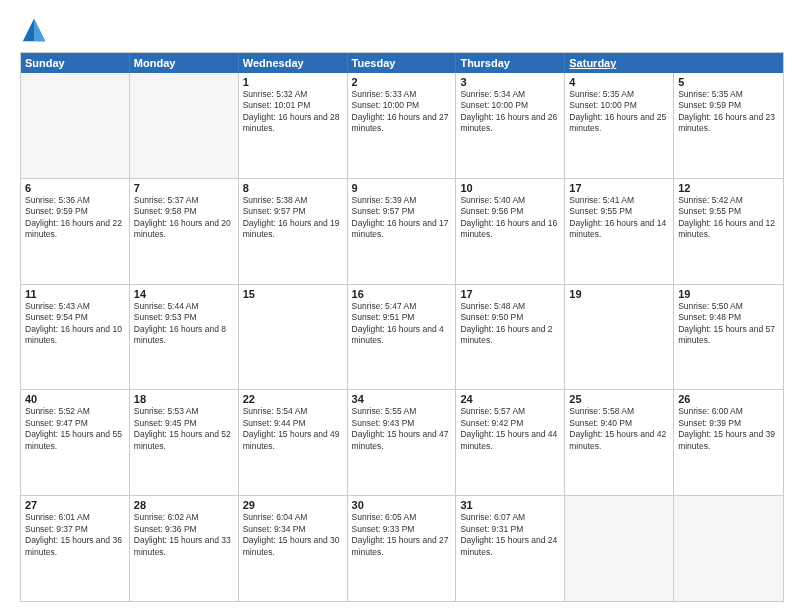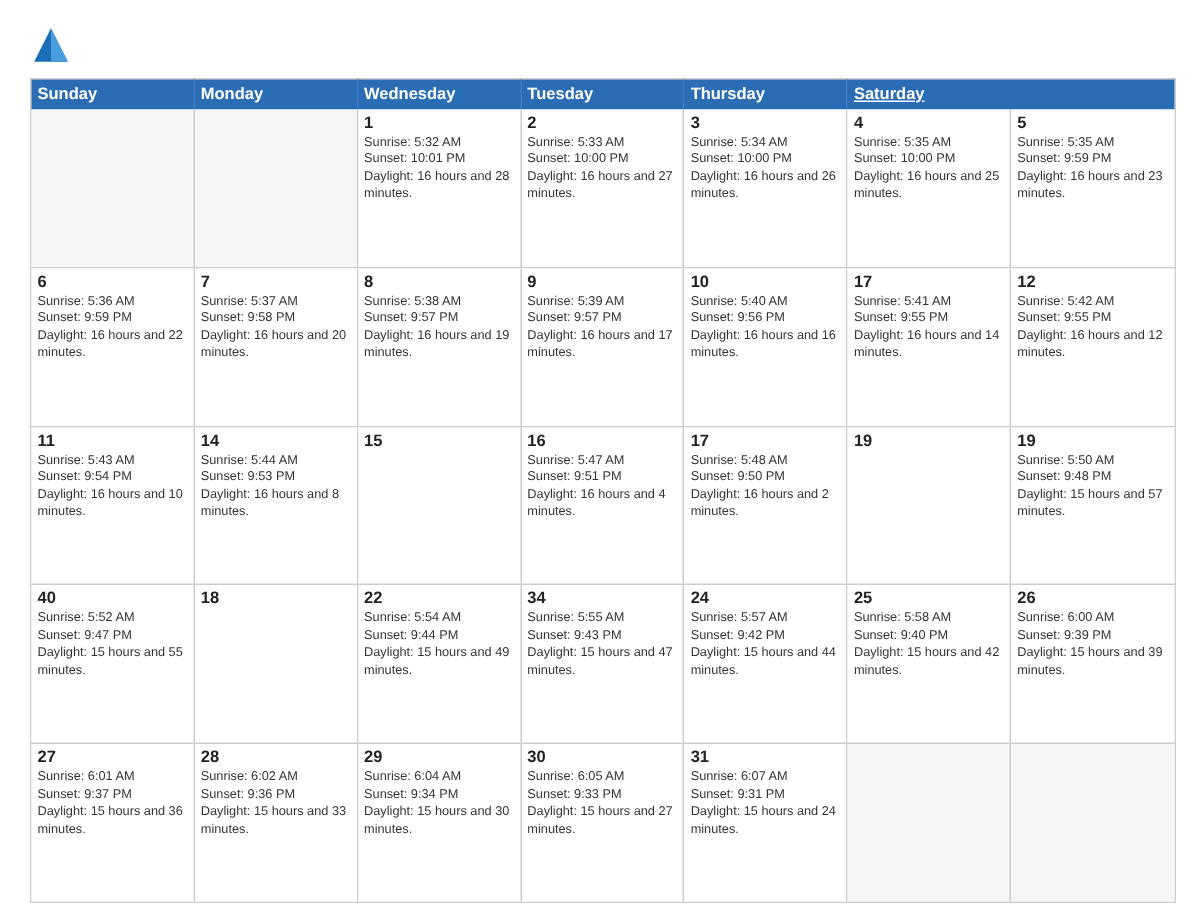--- a/index.html
+++ b/index.html
@@ -229,20 +229,21 @@
             <div class="cell-text">Sunrise: 5:50 AM<br>Sunset: 9:48 PM<br>Daylight: 15 hours and 57 minutes.</div>
           </div>
         </div>
         <div class="cal-row">
           <div class="cal-cell">
             <span class="day-num">40</span>
             <div class="cell-text">Sunrise: 5:52 AM<br>Sunset: 9:47 PM<br>Daylight: 15 hours and 55 minutes.</div>
           </div>
           <div class="cal-cell">
             <span class="day-num">18</span>
+            <div class="cell-text">Sunrise: 5:53 AM<br>Sunset: 9:45 PM<br>Daylight: 15 hours and 52 minutes.</div>
           </div>
           <div class="cal-cell">
             <span class="day-num">22</span>
             <div class="cell-text">Sunrise: 5:54 AM<br>Sunset: 9:44 PM<br>Daylight: 15 hours and 49 minutes.</div>
           </div>
           <div class="cal-cell">
             <span class="day-num">34</span>
             <div class="cell-text">Sunrise: 5:55 AM<br>Sunset: 9:43 PM<br>Daylight: 15 hours and 47 minutes.</div>
           </div>
           <div class="cal-cell">

